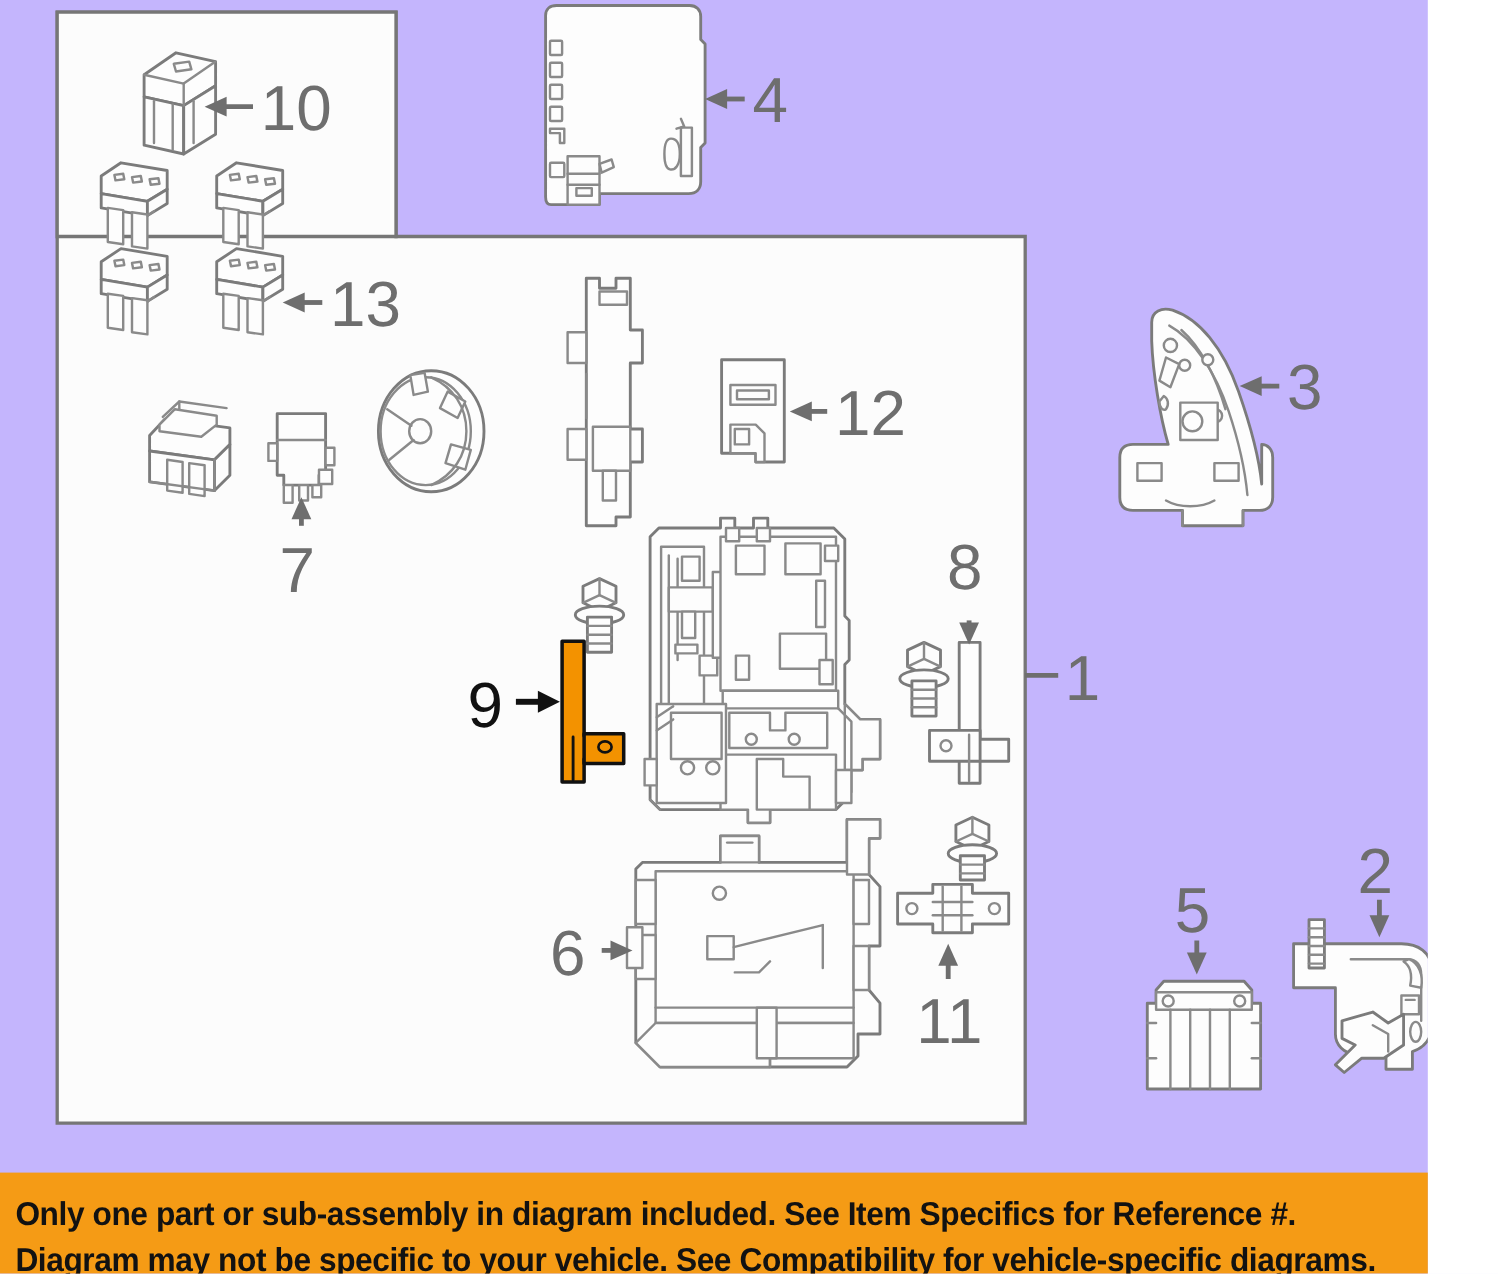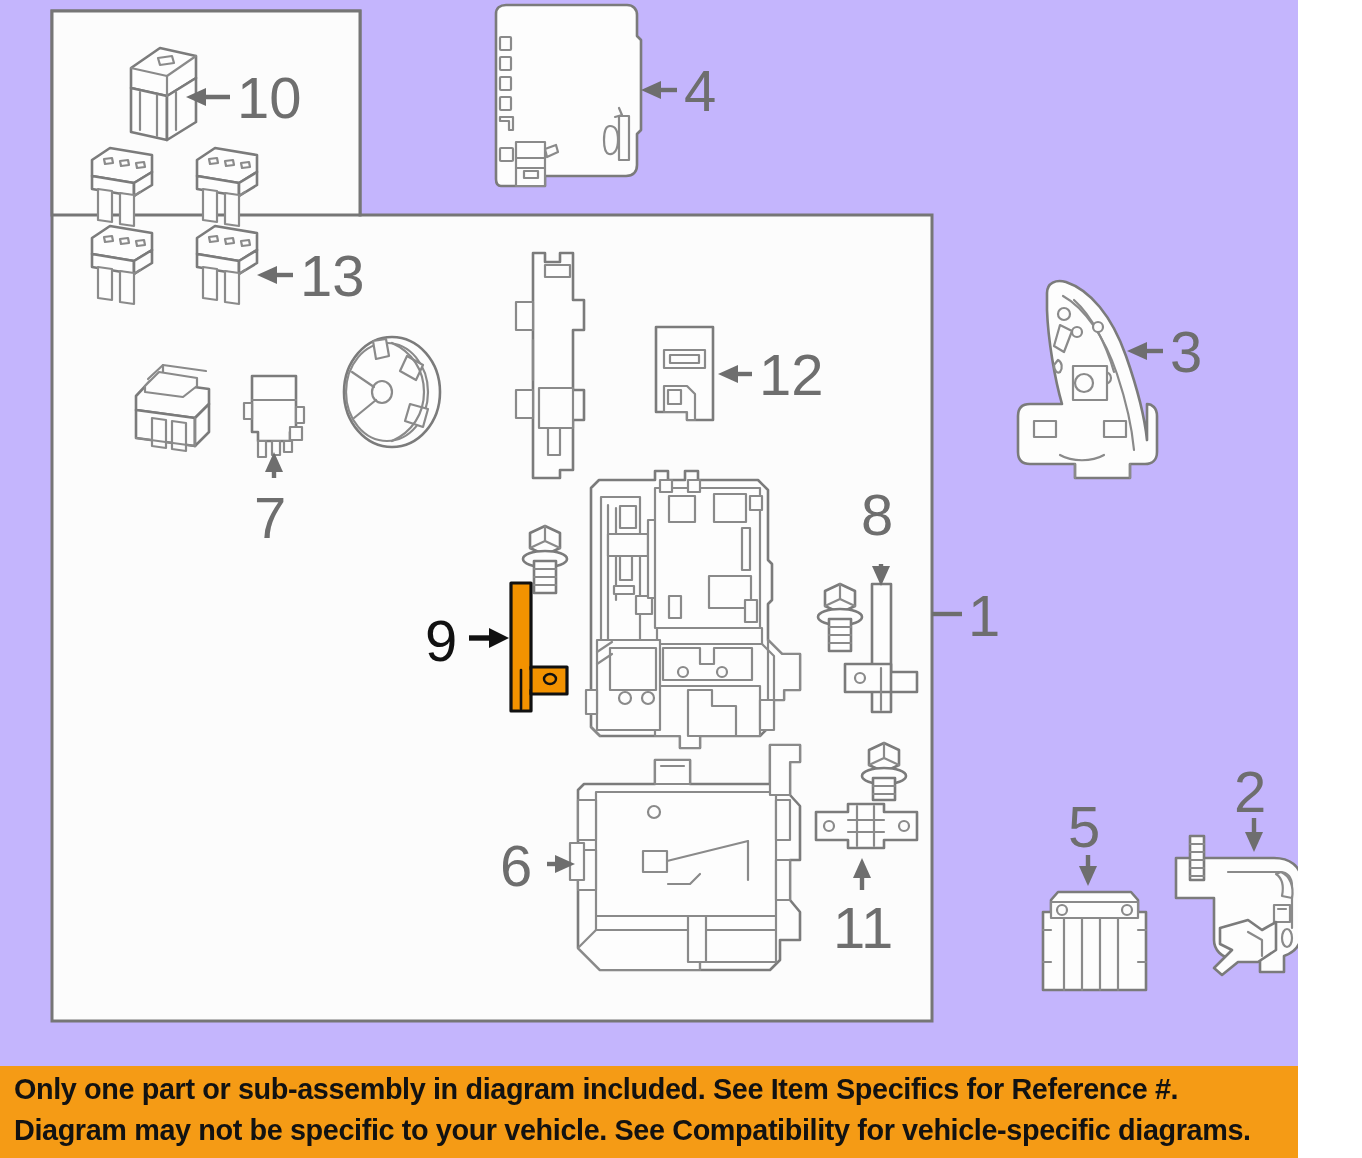--- a/index.html
+++ b/index.html
@@ -27,21 +27,21 @@
     display: block;
   }
   .banner {
     position: absolute;
     left: 0;
     top: 1066px;
     width: 1362px;
     height: 92px;
     background: #F59B15;
     box-sizing: border-box;
-    padding: 2px 14px 0 14px;
+    padding: 18px 14px 0 14px;
   }
   .banner-line {
     color: #121212;
     font-family: "Liberation Sans Narrow", "Liberation Sans", sans-serif;
     font-weight: bold;
     font-size: 30px;
     line-height: 41px;
     letter-spacing: -0.4px;
     white-space: nowrap;
     transform: scaleX(0.96);

